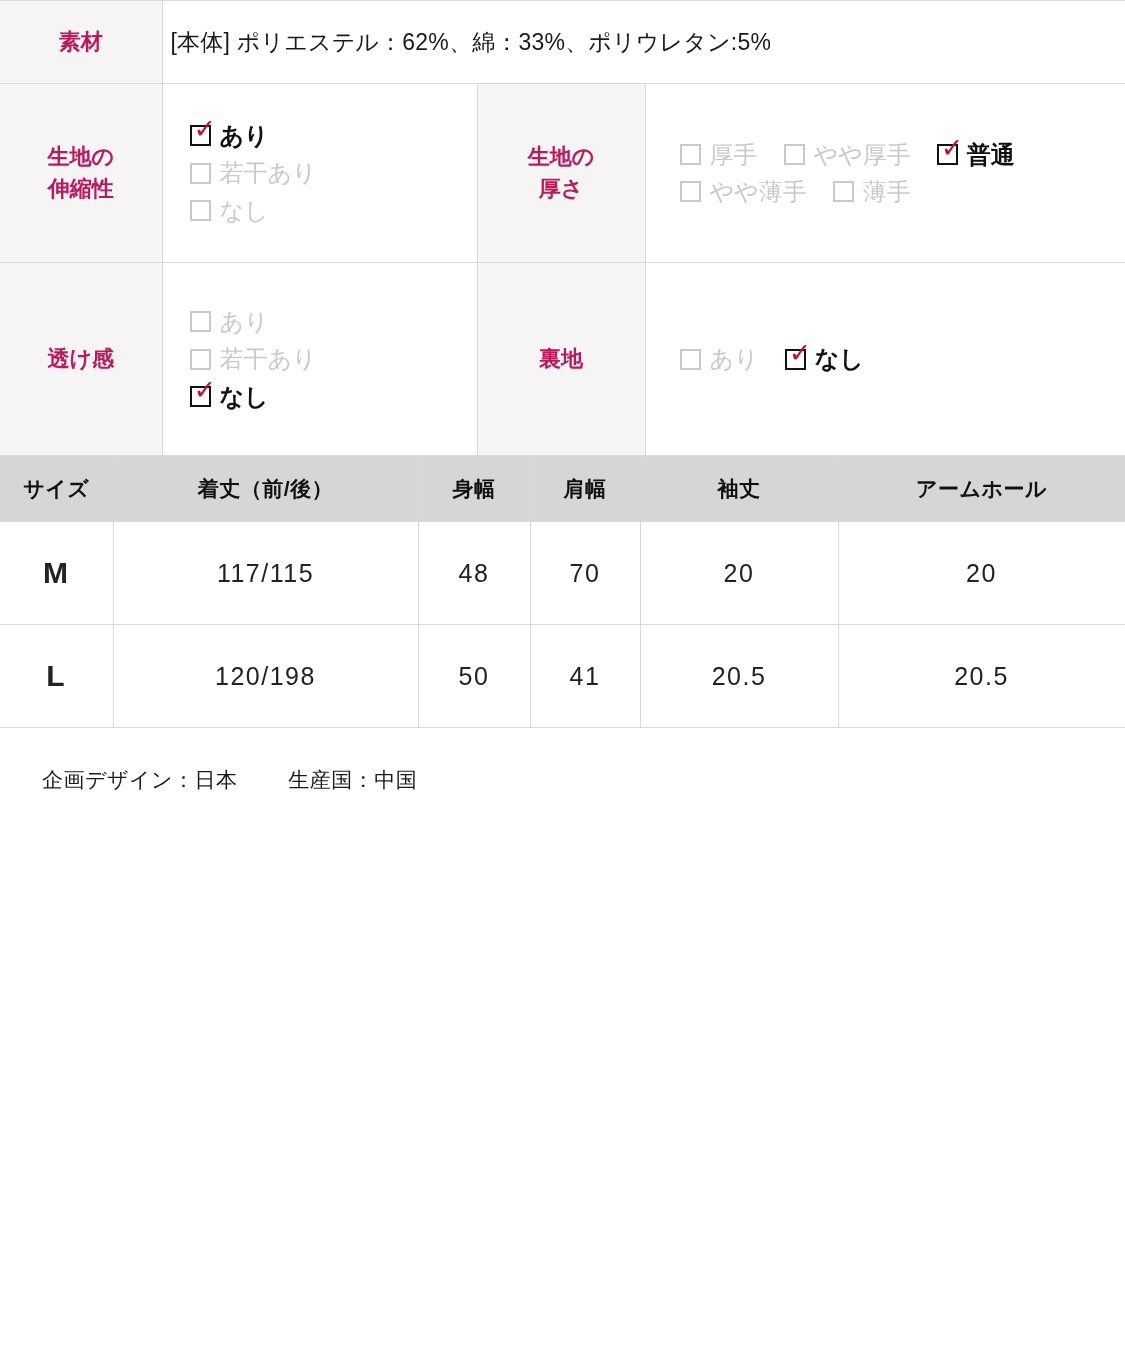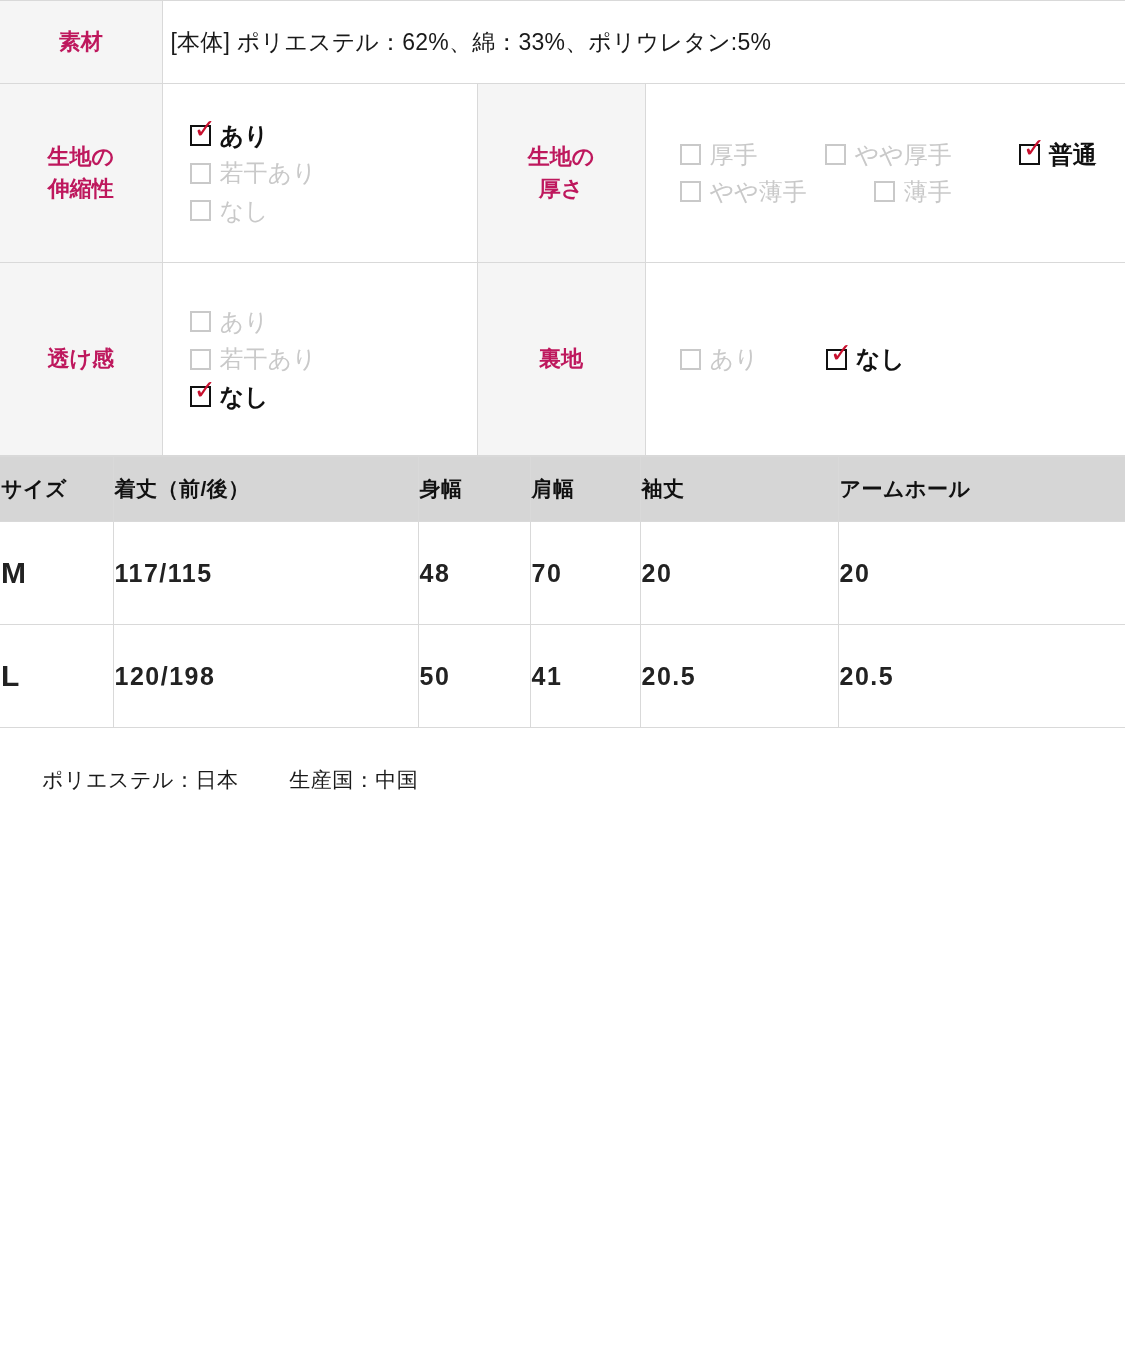--- a/index.html
+++ b/index.html
@@ -80,21 +80,20 @@
     letter-spacing: 0.2px;
   }
 
   .check-list {
     padding: 18px 0 18px 26px;
   }
   .check-row {
     display: flex;
     align-items: flex-end;
     flex-wrap: wrap;
-    gap: 41px;
   }
   .check-item {
     display: inline-flex;
     align-items: center;
     font-size: 24px;
     line-height: 1.55;
     margin-right: 26px;
     white-space: nowrap;
   }
   .check-item:last-child { margin-right: 0; }
@@ -140,26 +139,25 @@
   
   .size-table {
     border-collapse: collapse;
     width: 1125px;
     table-layout: fixed;
   }
   .size-table th,
   .size-table td {
     border: 1px solid #d9d9d9;
     border-left: none;
-    text-align: left;
+    text-align: center;
   }
   .size-table th + th,
   .size-table td + td {
     border-left: 1px solid #d9d9d9;
-    font-weight: bold;
   }
   .size-table thead th {
     background: #d6d6d6;
     height: 62px;
     font-size: 21px;
     font-weight: bold;
     color: #111;
     letter-spacing: 0.5px;
   }
   .size-table tbody td {
@@ -338,18 +336,18 @@
         <td>120/198</td>
         <td>50</td>
         <td>41</td>
         <td>20.5</td>
         <td>20.5</td>
       </tr>
     </tbody>
   </table>
 
   <div class="origin">
-    <span>ポリエステル：日本</span>
+    <span>企画デザイン：日本</span>
     <span class="gap"></span>
     <span>生産国：中国</span>
   </div>
 
 </div>
 
 </body></html>

